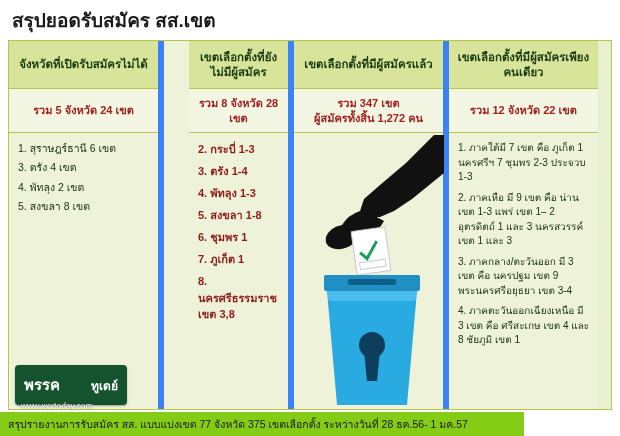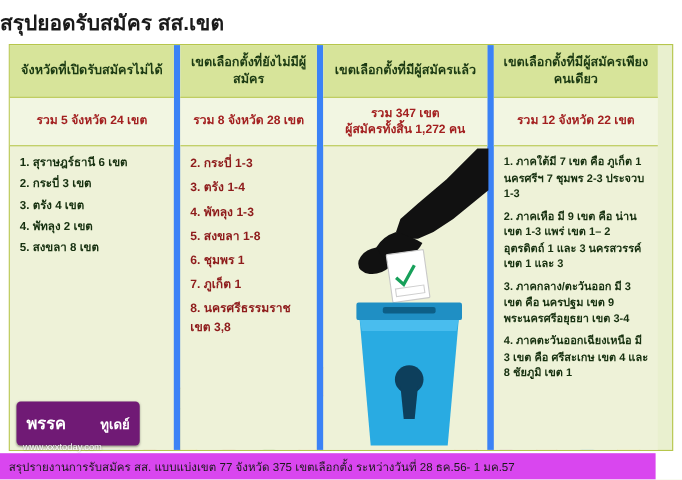--- a/index.html
+++ b/index.html
@@ -16,40 +16,40 @@
     background:#ffffff;
   }
   
   .title-bar {
     position:absolute; left:0; top:0; width:620px; height:40px;
     background:#ffffff;
     display:flex; align-items:center;
   }
   .title-text {
     font-size:19px; font-weight:bold; color:#1a1a1a;
-    letter-spacing:0px;
+    padding-left:12px; letter-spacing:0px;
   }
   
   .table {
     position:absolute; left:8px; top:40px; width:604px; height:370px;
     border:1px solid #b6c64c;
     background:#e9f0cf;
   }
   .cols {
     position:absolute; left:0; top:0; width:100%; height:100%;
     display:flex;
   }
   .col {
     position:relative;
     border-right:6px solid #3b82f6;
     background:#eef2d8;
   }
   .col:last-child { border-right:none; }
   .col-1 { width:155px; }
-  .col-2 { width:130px; }
+  .col-2 { width:130px;padding-left:25px; }
   .col-3 { width:155px; }
   .col-4 { width:149px; }
 
   .col-head {
     height:48px;
     background:#d7e49a;
     border-bottom:1px solid #b6c64c;
     display:flex; align-items:center; justify-content:center;
     text-align:center;
     padding:2px 4px;
@@ -66,55 +66,55 @@
     line-height:1.35;
   }
   .col-sub .sub2 { color:#a32020; font-weight:bold; }
   .col-body {
     padding:8px 7px 4px 9px;
     font-size:10.5px; color:#16300f;
     line-height:1.5;
     background:transparent;
   }
   .col-2 .col-body, .col-2 .col-head, .col-2 .col-sub { }
-  .list-item { margin-bottom:3.5px;font-weight:bold; }
+  .list-item { margin-bottom:3.5px; }
   .col-2 .list-item { font-weight:bold; color:#8e1b1b; font-size:11px; margin-bottom:5.5px; }
   .col-4 .list-item { margin-bottom:6px; font-size:10px; line-height:1.45; }
 
   
   .illus {
     position:absolute; left:300px; top:132px; width:155px; height:278px;
     overflow:hidden;
   }
   
   .hands {
     position:absolute; left:8px; top:300px; width:604px; height:110px;
     overflow:hidden;
   }
   
   .logo {
     position:absolute; left:12px; top:366px; width:112px; height:40px;
-    background:#701a75;
+    background:#14532d;
     border-radius:4px;
     display:flex; align-items:center; justify-content:center;
     box-shadow:0 1px 2px rgba(0,0,0,.35);
     gap:11px;
   }
   .logo-text {
     color:#ffffff; font-size:15px; font-weight:bold; letter-spacing:0px;
   }
   .site-url {
     position:absolute; left:18px; top:405px;
     font-size:8.5px; color:#ffffff; opacity:.95;
     text-shadow:0 0 2px rgba(0,0,0,.6);
   }
   
   .caption {
-    position:absolute; left:0; top:412px; width:596px; height:24px;
-    background:#d946ef;
+    position:absolute; left:0; top:412px; width:524px; height:24px;
+    background:#84cc16;
     display:flex; align-items:center;
   }
   .caption-text {
     font-size:10.5px; color:#1a1a1a; padding-left:8px;
   }
 </style>
 </head>
 <body>
 
 <div id="page">
@@ -211,21 +211,20 @@
 
     <div class="cols">
 
       <div class="col col-1">
         <div class="col-head">จังหวัดที่เปิดรับสมัครไม่ได้</div>
         <div class="col-sub">
           <div>รวม 5 จังหวัด 24 เขต</div>
         </div>
         <div class="col-body">
           <div class="list-item">1. สุราษฎร์ธานี 6 เขต</div>
-          <div class="list-item">2. กระบี่ 3 เขต</div>
           <div class="list-item">3. ตรัง 4 เขต</div>
           <div class="list-item">4. พัทลุง 2 เขต</div>
           <div class="list-item">5. สงขลา 8 เขต</div>
         </div>
       </div>
 
       <div class="col col-2">
         <div class="col-head">เขตเลือกตั้งที่ยังไม่มีผู้สมัคร</div>
         <div class="col-sub">
           <div>รวม 8 จังหวัด 28 เขต</div>

